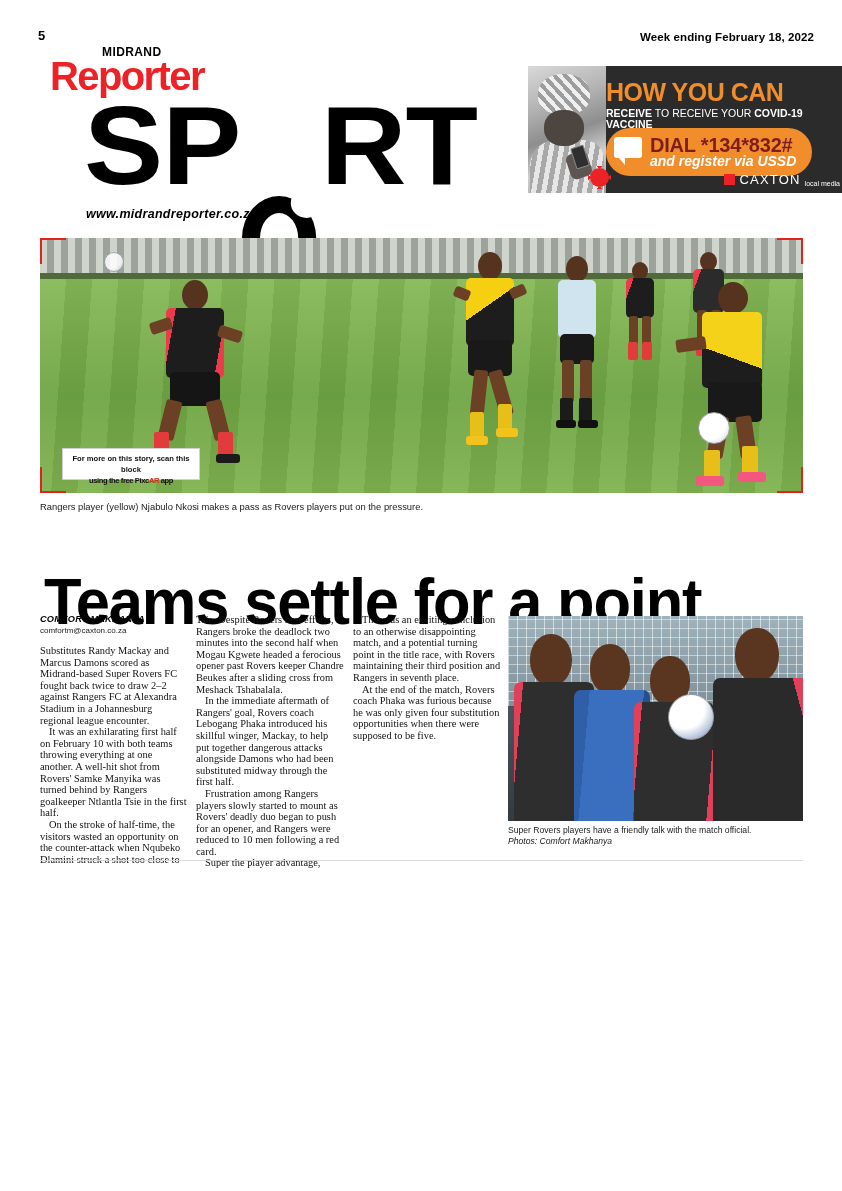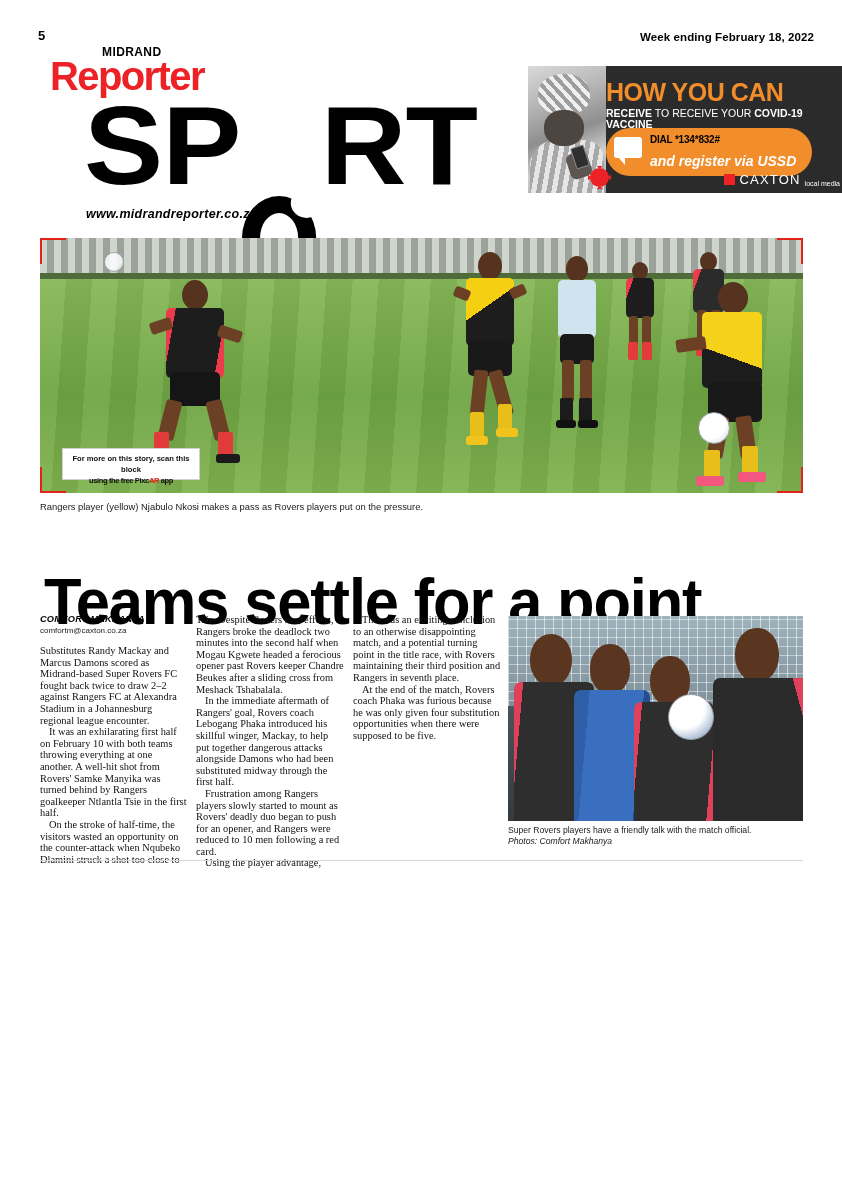--- a/index.html
+++ b/index.html
@@ -129,21 +129,21 @@
     background:#fff; border-radius:3px;
   }
   .covid .bubble::after{
     content:""; position:absolute; left:4px; top:20px;
     border-left:7px solid transparent; border-right:0 solid transparent;
     border-top:8px solid #fff;
   }
   .covid .dial{
     position:absolute; left:44px; top:6px;
     font-family:"Liberation Sans", sans-serif;
-    font-weight:bold; font-size:10px; color:#000000; letter-spacing:-.2px;
+    font-weight:bold; font-size:20px; color:#7f1d1d; letter-spacing:-.2px;
   }
   .covid .ussd{
     position:absolute; left:44px; top:25px;
     font-family:"Liberation Sans", sans-serif;
     font-style:italic; font-weight:bold; font-size:14px; color:#fff;
   }
   .covid .caxton{
     position:absolute; right:10px; bottom:6px;
     font-family:"Liberation Sans", sans-serif;
     font-size:13px; color:#fff; letter-spacing:1.2px;
@@ -431,21 +431,21 @@
 
   <div class="col col1">
     <p class="first">Substitutes Randy Mackay and Marcus Damons scored as Midrand-based Super Rovers FC fought back twice to draw 2–2 against Rangers FC at Alexandra Stadium in a Johannesburg regional league encounter.</p>
     <p>It was an exhilarating first half on February 10 with both teams throwing everything at one another. A well-hit shot from Rovers' Samke Manyika was turned behind by Rangers goalkeeper Ntlantla Tsie in the first half.</p>
     <p>On the stroke of half-time, the visitors wasted an opportunity on the counter-attack when Nqubeko Dlamini struck a shot too close to</p>
   </div>
   <div class="col col2">
     <p class="first">Tsie. Despite Rovers best efforts, Rangers broke the deadlock two minutes into the second half when Mogau Kgwete headed a ferocious opener past Rovers keeper Chandre Beukes after a sliding cross from Meshack Tshabalala.</p>
     <p>In the immediate aftermath of Rangers' goal, Rovers coach Lebogang Phaka introduced his skillful winger, Mackay, to help put together dangerous attacks alongside Damons who had been substituted midway through the first half.</p>
     <p>Frustration among Rangers players slowly started to mount as Rovers' deadly duo began to push for an opener, and Rangers were reduced to 10 men following a red card.</p>
-    <p>Using the player advantage,</p>
+    <p>Super the player advantage,</p>
   </div>
   <div class="col col3">
     <p>This was an exciting conclusion to an otherwise disappointing match, and a potential turning point in the title race, with Rovers maintaining their third position and Rangers in seventh place.</p>
     <p>At the end of the match, Rovers coach Phaka was furious because he was only given four substitution opportunities when there were supposed to be five.</p>
   </div>
 
   <div class="photo2">
     <div class="netbg"></div>
     <div class="ground"></div>
     <div class="p2man" style="left:6px;top:18px;width:78px;height:187px;">

